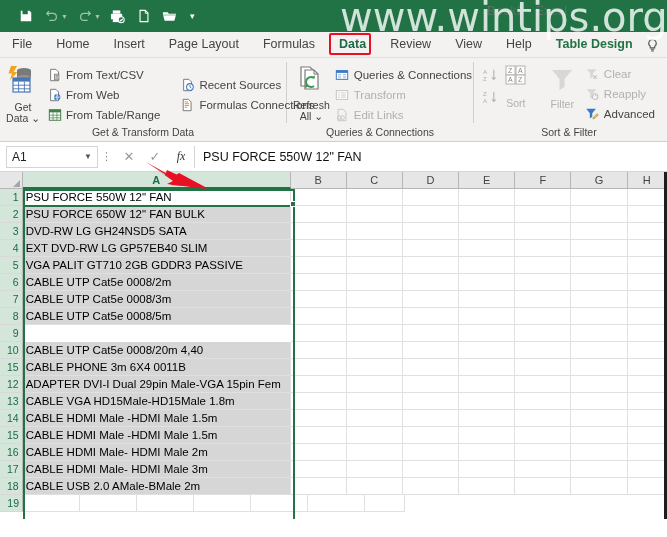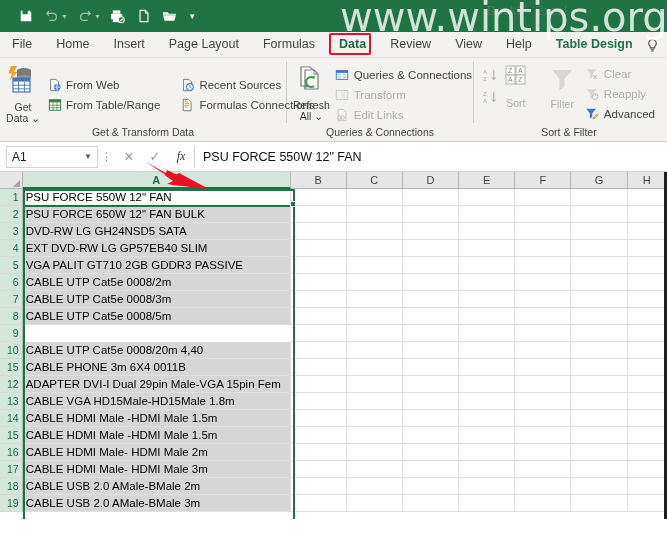--- a/index.html
+++ b/index.html
@@ -282,20 +282,30 @@
           </span>
           <span class="lbl">Get</span>
           <span class="lbl2"><span>Data</span> ⌄</span>
         </div>
 
         <div class="small-list" style="margin-left:4px">
           <div class="small-btn">
             <span class="ico">
               <svg width="14" height="14" viewBox="0 0 16 16">
                   <path fill="#fff" stroke="#6b6b6b" stroke-width="1" d="M3 1.5h6l3 3v10H3z"></path>
+                  <rect x="7.5" y="7" width="5" height="6.5" fill="#e6e6e6" stroke="#6b6b6b" stroke-width=".8"></rect>
+                  <path d="M8.4 8.6h3.2M8.4 10.1h3.2M8.4 11.6h3.2" stroke="#6b6b6b" stroke-width=".7"></path>
+                </svg>
+            </span>
+            <span>From Text/CSV</span>
+          </div>
+          <div class="small-btn">
+            <span class="ico">
+              <svg width="14" height="14" viewBox="0 0 16 16">
+                  <path fill="#fff" stroke="#6b6b6b" stroke-width="1" d="M3 1.5h6l3 3v10H3z"></path>
                   <circle cx="10.5" cy="10.5" r="3.6" fill="#3b78c4"></circle>
                   <path d="M7 10.5h7M10.5 7a7 7 0 0 1 0 7a7 7 0 0 1 0-7" stroke="#fff" stroke-width=".7" fill="none"></path>
                 </svg>
             </span>
             <span>From Web</span>
           </div>
           <div class="small-btn">
             <span class="ico">
               <svg width="14" height="14" viewBox="0 0 16 16">
                   <rect x="1.5" y="2" width="13" height="12" fill="#fff" stroke="#3f7f3f" stroke-width="1.1"></rect>
@@ -690,21 +700,20 @@
           <div class="cell" style="width: 57px;"></div>
           <div class="cell" style="width: 57px;"></div>
           <div class="cell" style="width: 57px;"></div>
           <div class="cell" style="width: 57px;"></div>
           <div class="cell" style="width: 57px;"></div>
           <div class="cell" style="width: 57px;"></div>
           <div class="cell" style="width: 40px;"></div>
         </div>
         <div class="row">
           <div class="rh sel">19</div>
-          <div class="cell acol" style="width: 272px;">CABLE USB 2.0 AMale-BMale 3m</div>
           <div class="cell" style="width: 57px;"></div>
           <div class="cell" style="width: 57px;"></div>
           <div class="cell" style="width: 57px;"></div>
           <div class="cell" style="width: 57px;"></div>
           <div class="cell" style="width: 57px;"></div>
           <div class="cell" style="width: 57px;"></div>
           <div class="cell" style="width: 40px;"></div>
         </div>
       </div>
 

